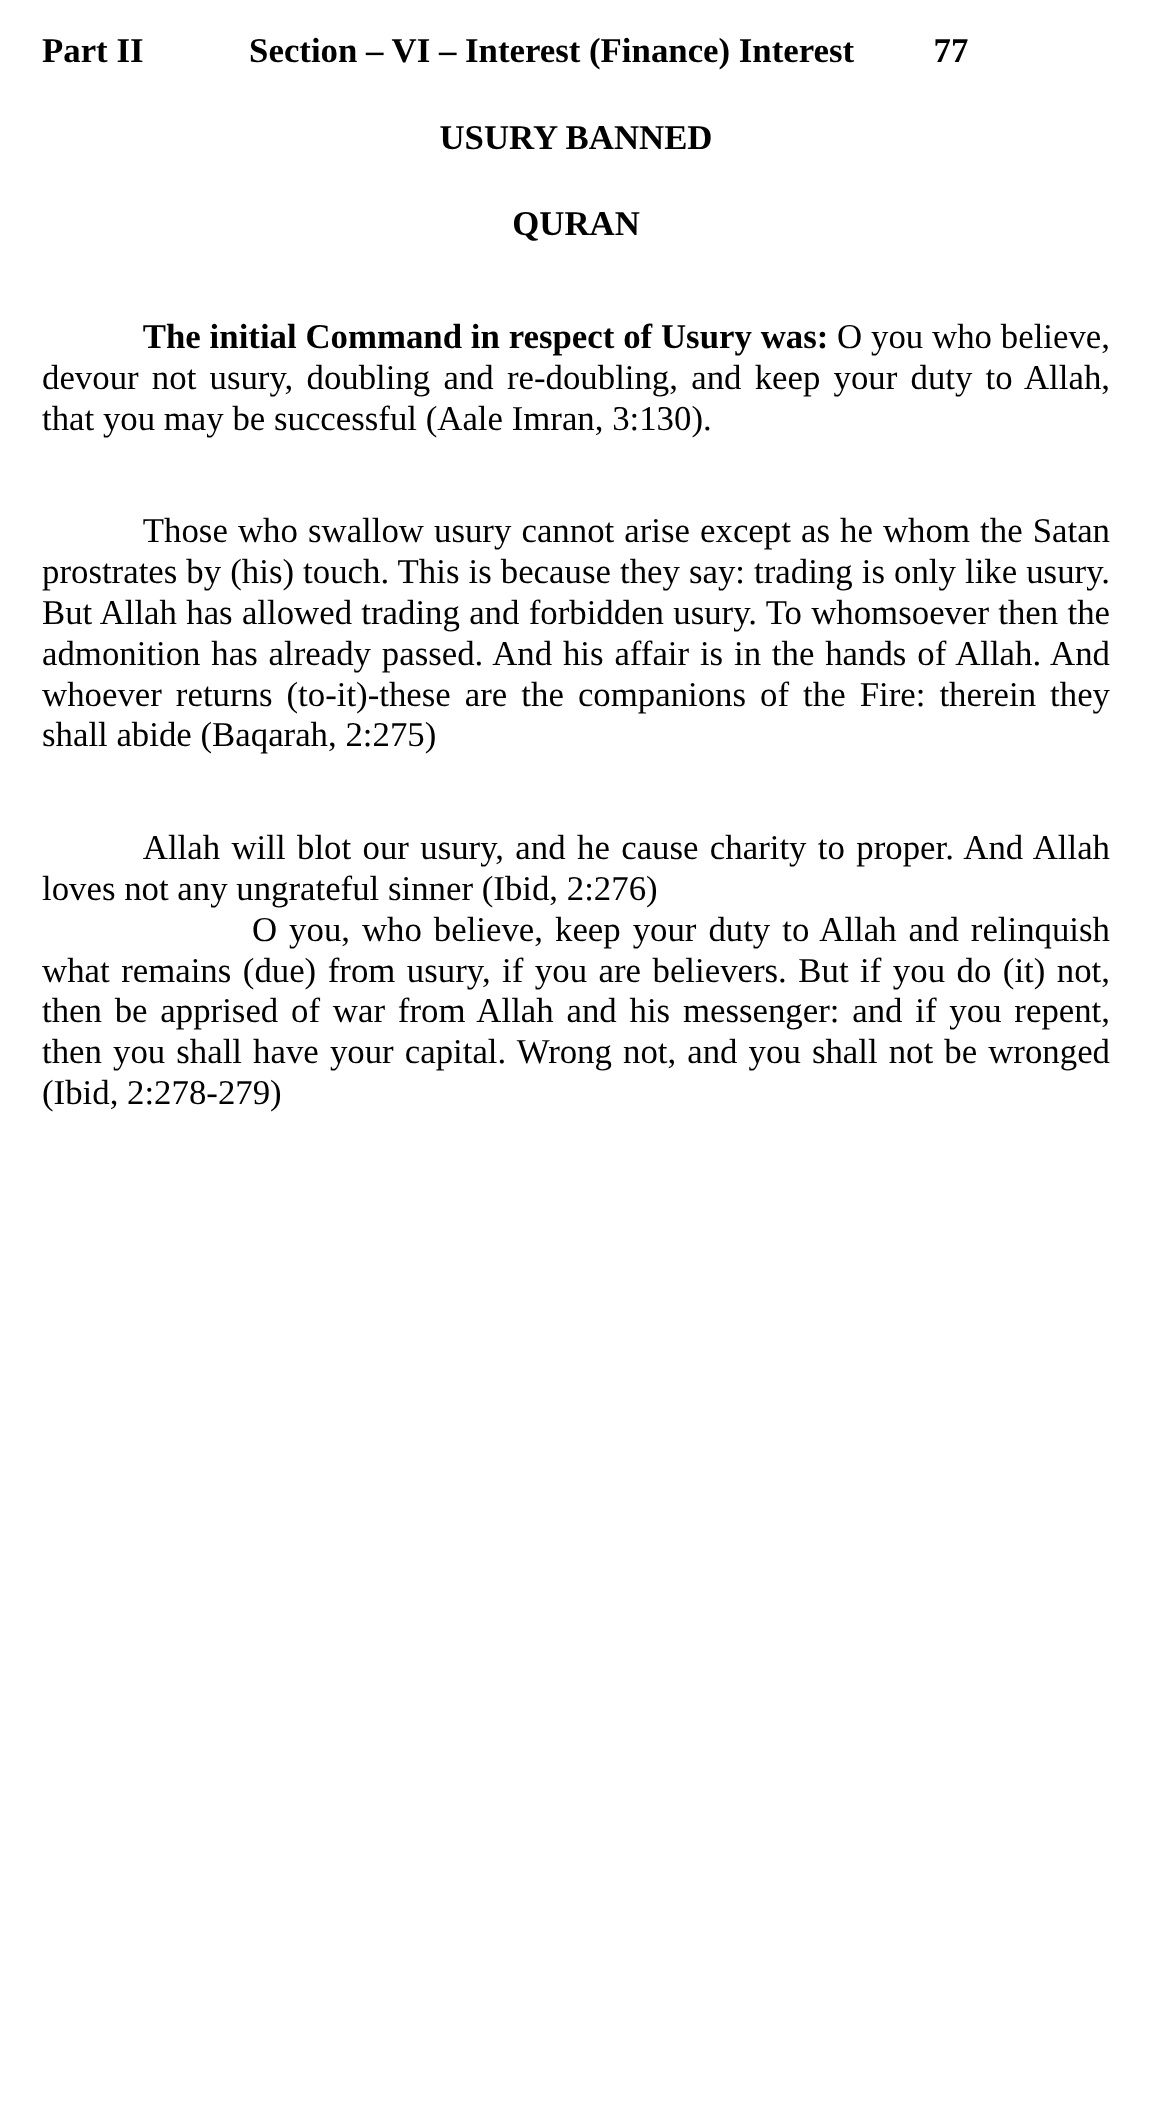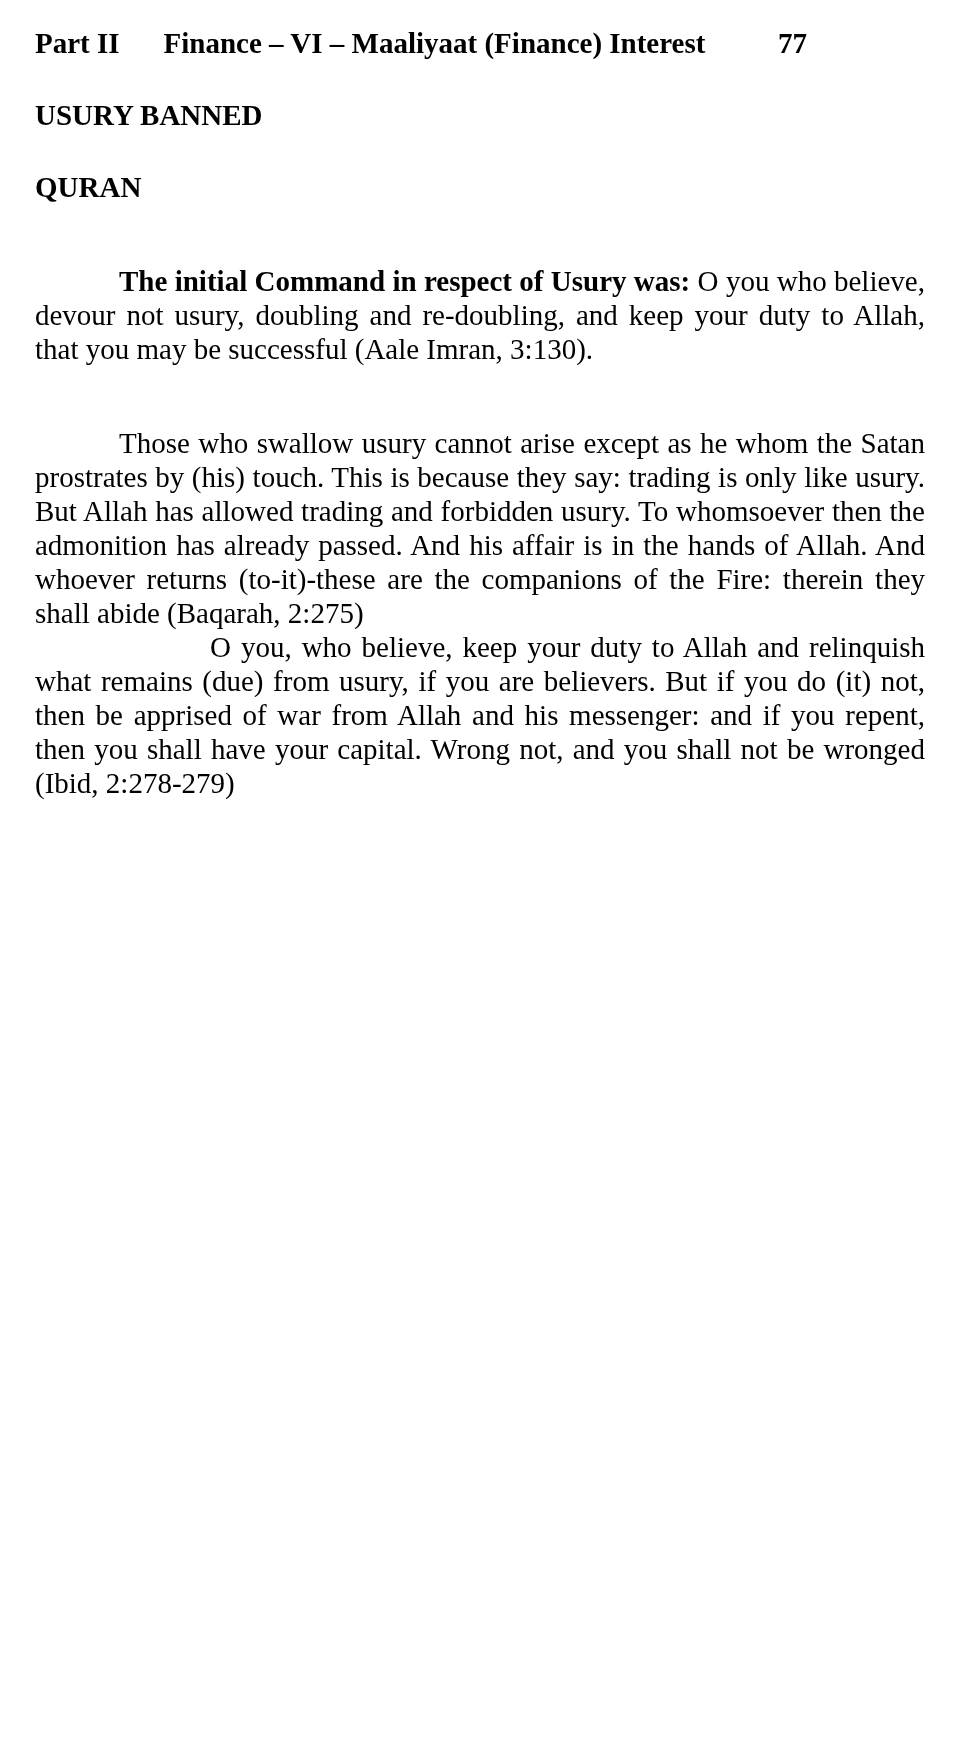--- a/index.html
+++ b/index.html
@@ -19,57 +19,60 @@
   .page {
     box-sizing: border-box;
     width: 960px;
     padding: 26px 35px 60px 35px;
   }
   .running-header {
     display: flex;
     align-items: baseline;
     font-weight: bold;
     white-space: nowrap;
+    gap: 44px;
   }
   .running-header .part { }
   .running-header .section { margin-left: 44px; }
   .running-header .pagenum { margin-left: auto; margin-right: 118px; text-align: right; }
   .heading {
     font-weight: bold;
     margin: 38px 0 0 0;
+    text-align: center;
   }
   p.para {
     margin: 60px 0 0 0;
     text-align: justify;
     text-indent: 84px;
   }
   p.para.flow {
     margin-top: 0;
     text-indent: 175px;
   }
   b.lead { font-weight: bold; }
 </style>
 </head>
 <body>
 
 <div class="page">
 
   <div class="running-header">
     <span class="part">Part II</span>
-    <span class="section">Finance – VI – Maaliyaat (Finance) Interest</span>
+    <span class="section">Section – VI – Interest (Finance) Interest</span>
     <span class="pagenum">77</span>
   </div>
 
   <div class="heading">USURY BANNED</div>
 
   <div class="heading">QURAN</div>
 
   <p class="para"><b class="lead">The initial Command in respect of Usury was:</b> <span>O you who believe, devour not usury, doubling and re-doubling, and keep your duty to Allah, that you may be successful (Aale Imran, 3:130).</span></p>
 
 
   <p class="para">Those who swallow usury cannot arise except as he whom the Satan prostrates by (his) touch. This is because they say: trading is only like usury. But Allah has allowed trading and forbidden usury. To whomsoever then the admonition has already passed. And his affair is in the hands of Allah. And whoever returns (to-it)-these are the companions of the Fire: therein they shall abide (Baqarah, 2:275)</p>
 
+  <p class="para">Allah will blot our usury, and he cause charity to proper. And Allah loves not any ungrateful sinner (Ibid, 2:276)</p>
 
 
   <p class="para flow">O you, who believe, keep your duty to Allah and relinquish what remains (due) from usury, if you are believers. But if you do (it) not, then be apprised of war from Allah and his messenger: and if you repent, then you shall have your capital. Wrong not, and you shall not be wronged (Ibid, 2:278-279)</p>
 
 
 </div>
 
 </body></html>

